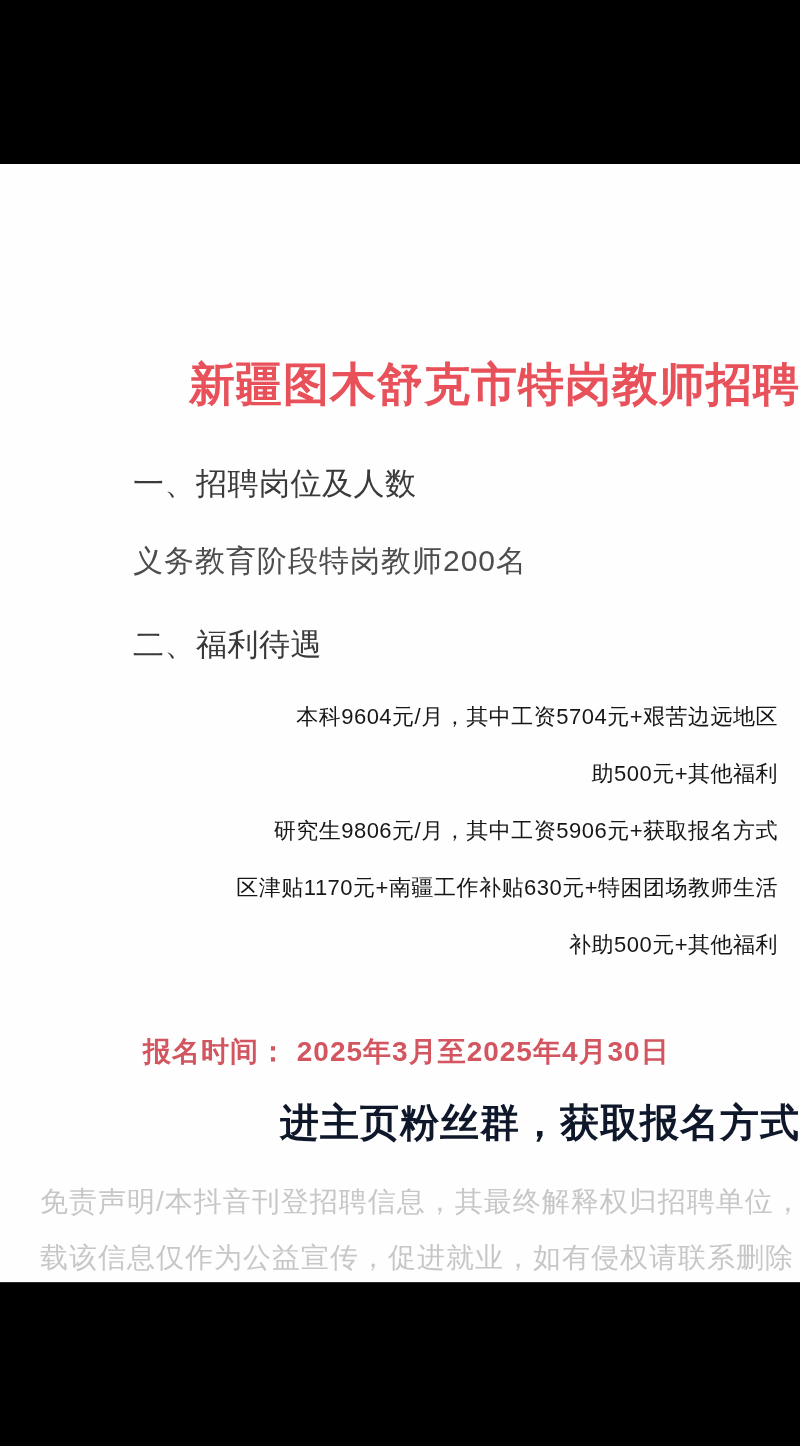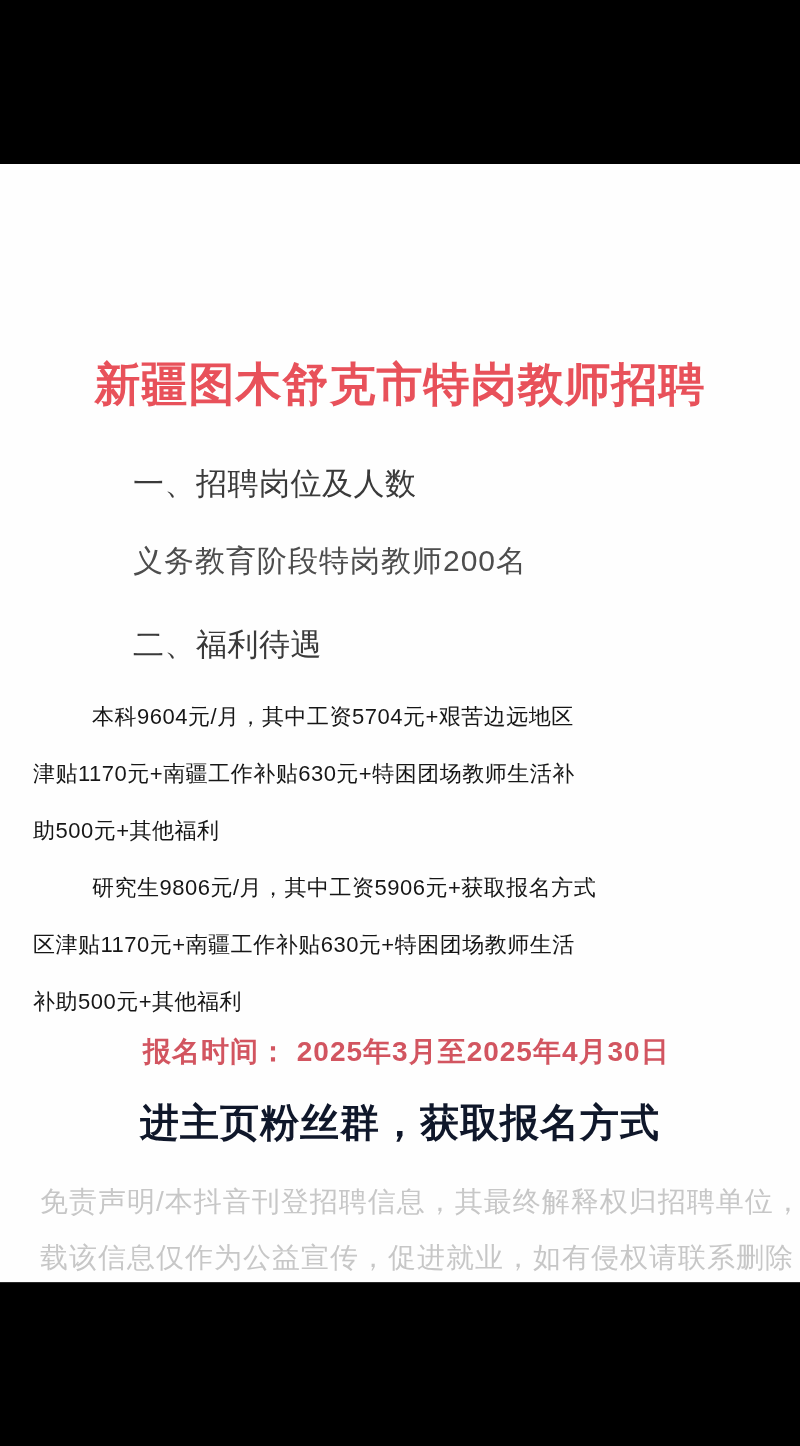--- a/index.html
+++ b/index.html
@@ -20,21 +20,21 @@
   .letterbox.top { top: 0; height: 164px; border-bottom: 1px solid #9a9a9a; }
   .letterbox.bottom { top: 1282px; height: 164px; border-top: 1px solid #2a2a2a; }
   .sheet {
     position: absolute;
     top: 164px;
     left: 0;
     width: 800px;
     height: 1118px;
     background: #fefefe;
   }
-  .sheet > div { position: absolute; }
+  .sheet > div { position: absolute; text-align: right; }
 
   .poster-title {
     top: 196px;
     left: 0;
     width: 800px;
     text-align: center;
     font-size: 46px;
     font-weight: bold;
     letter-spacing: 1px;
     line-height: 1.05;
@@ -123,21 +123,20 @@
     <div class="poster-title">新疆图木舒克市特岗教师招聘</div>
 
     <div class="section-heading heading-1">一、招聘岗位及人数</div>
 
     <div class="section-body-line">义务教育阶段特岗教师200名</div>
 
     <div class="section-heading heading-2">二、福利待遇</div>
 
     <div class="benefits">
       <div class="bline indent">本科9604元/月，其中工资5704元+艰苦边远地区</div>
-      <div class="bline">津贴1170元+南疆工作补贴630元+特困团场教师生活补</div>
       <div class="bline">助500元+其他福利</div>
       <div class="bline indent">研究生9806元/月，其中工资5906元+获取报名方式</div>
       <div class="bline">区津贴1170元+南疆工作补贴630元+特困团场教师生活</div>
       <div class="bline">补助500元+其他福利</div>
     </div>
 
     <div class="signup-time">报名时间： 2025年3月至2025年4月30日</div>
 
     <div class="cta-line">进主页粉丝群，获取报名方式</div>
 

